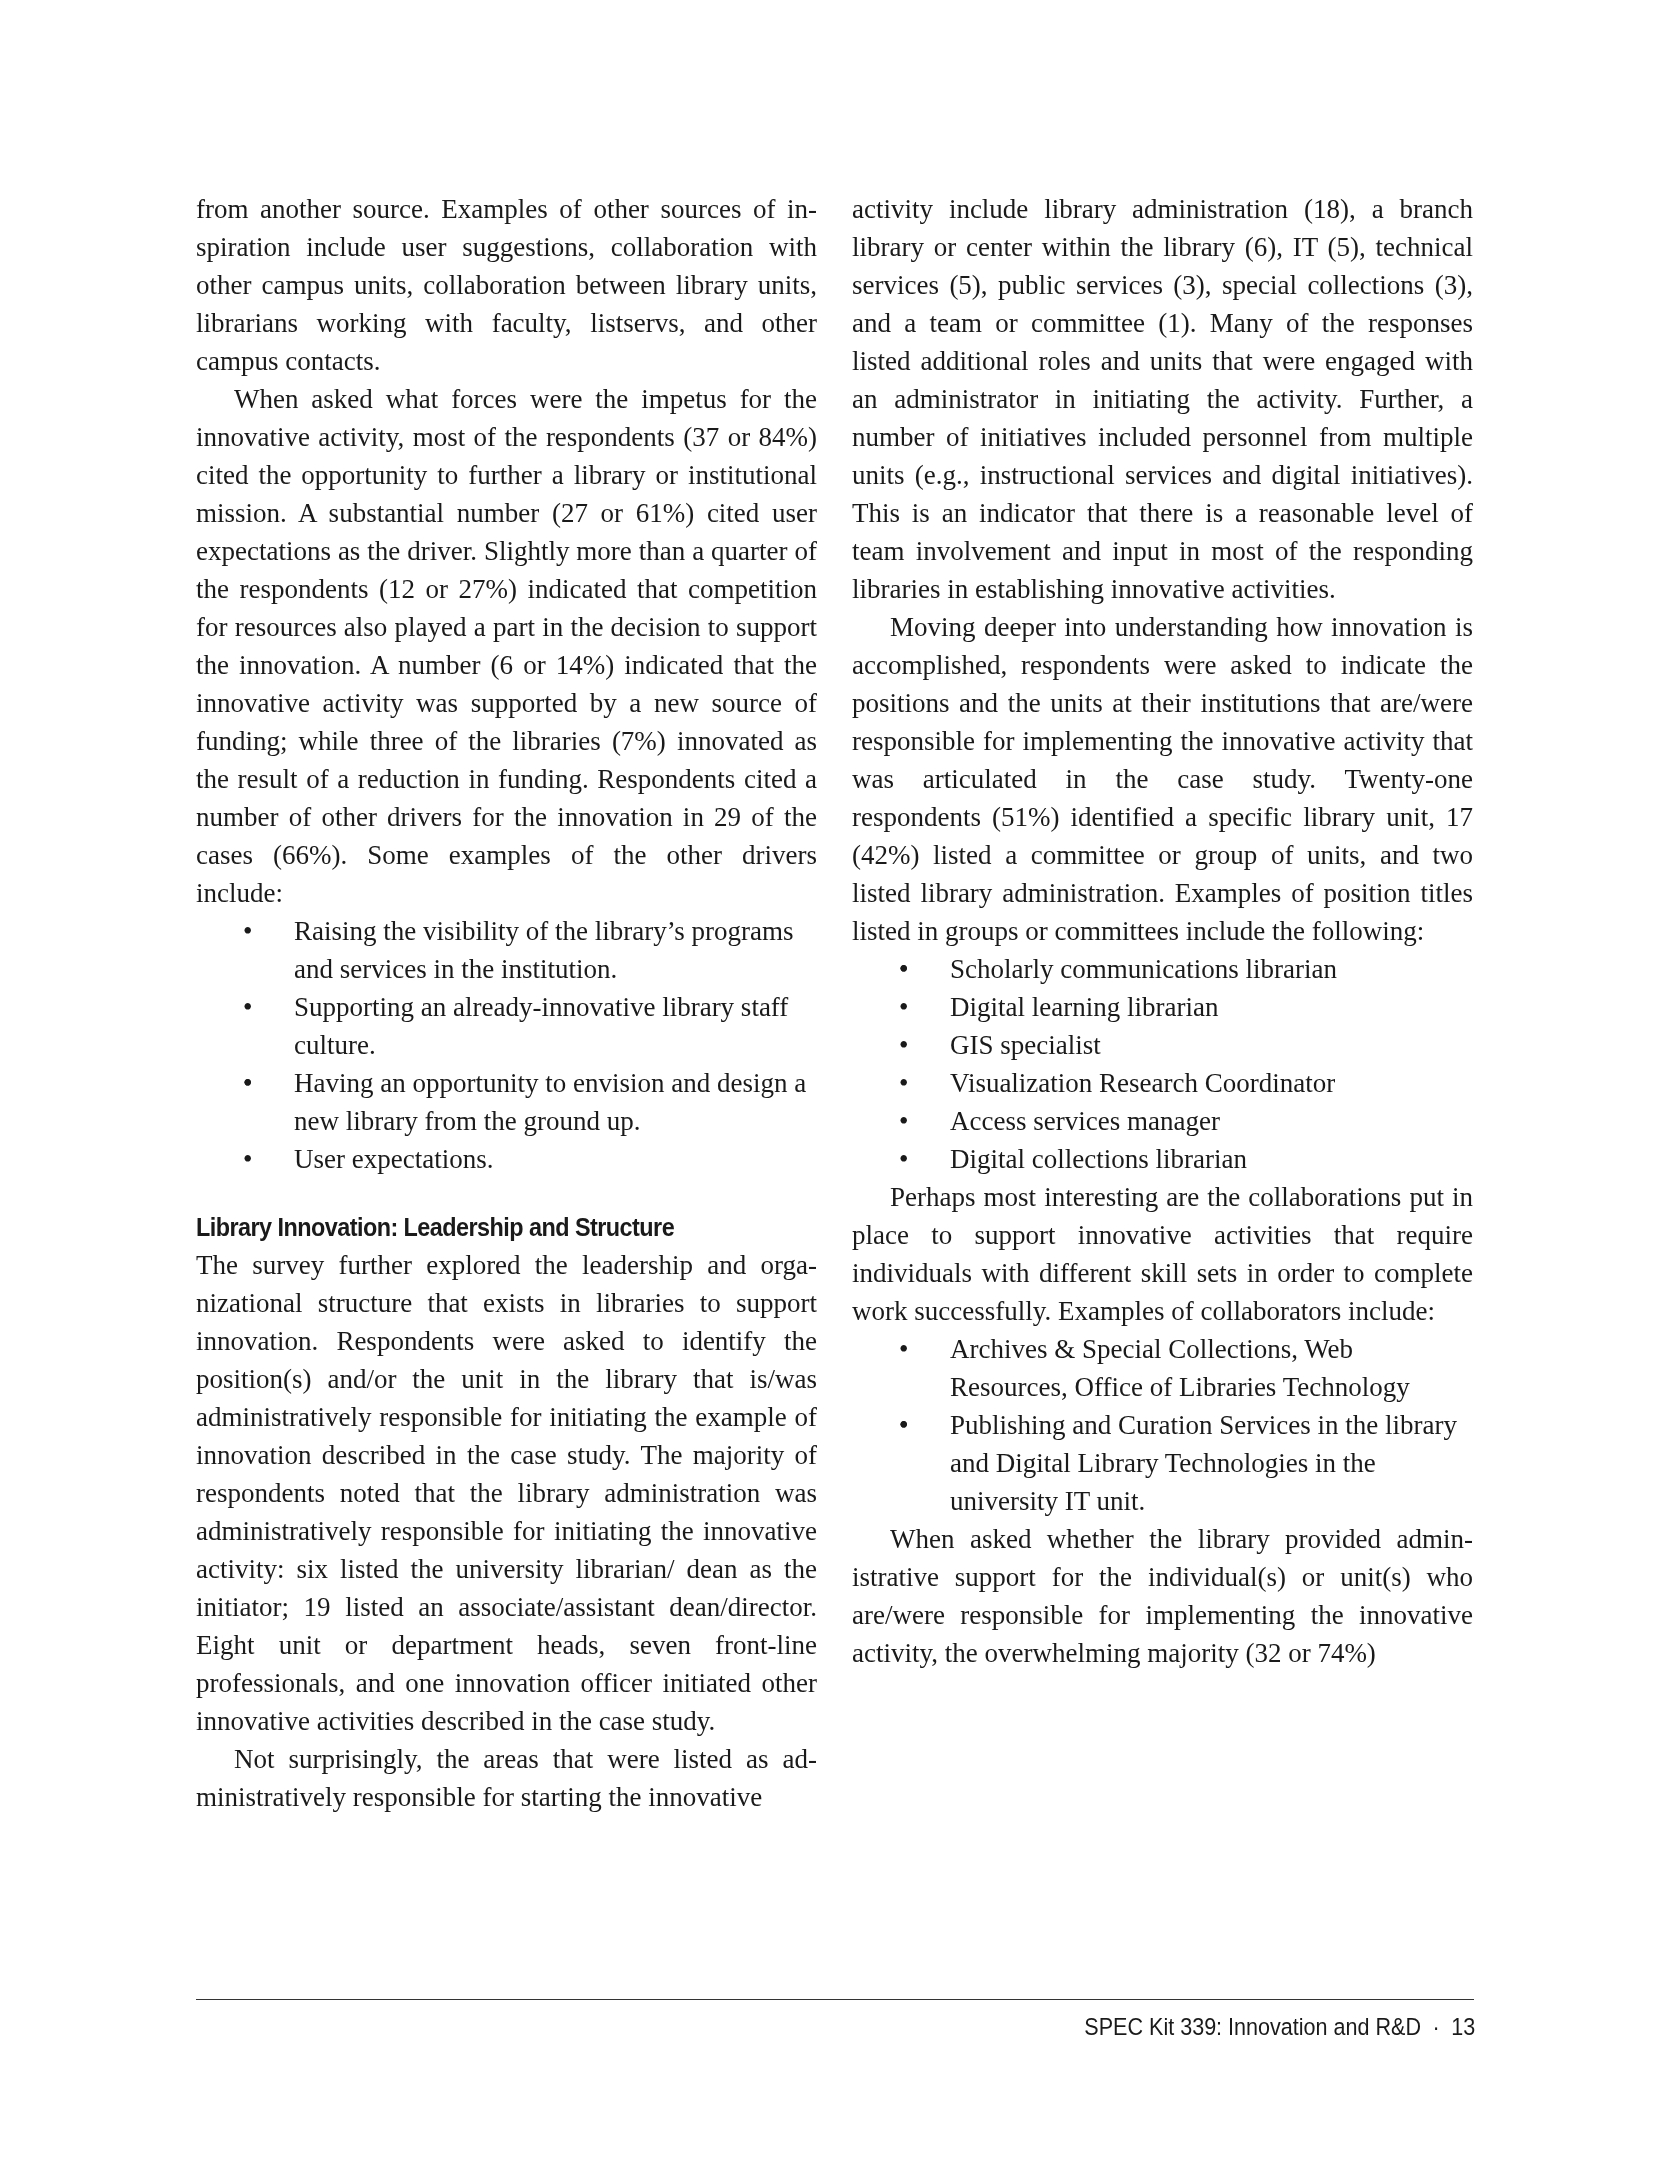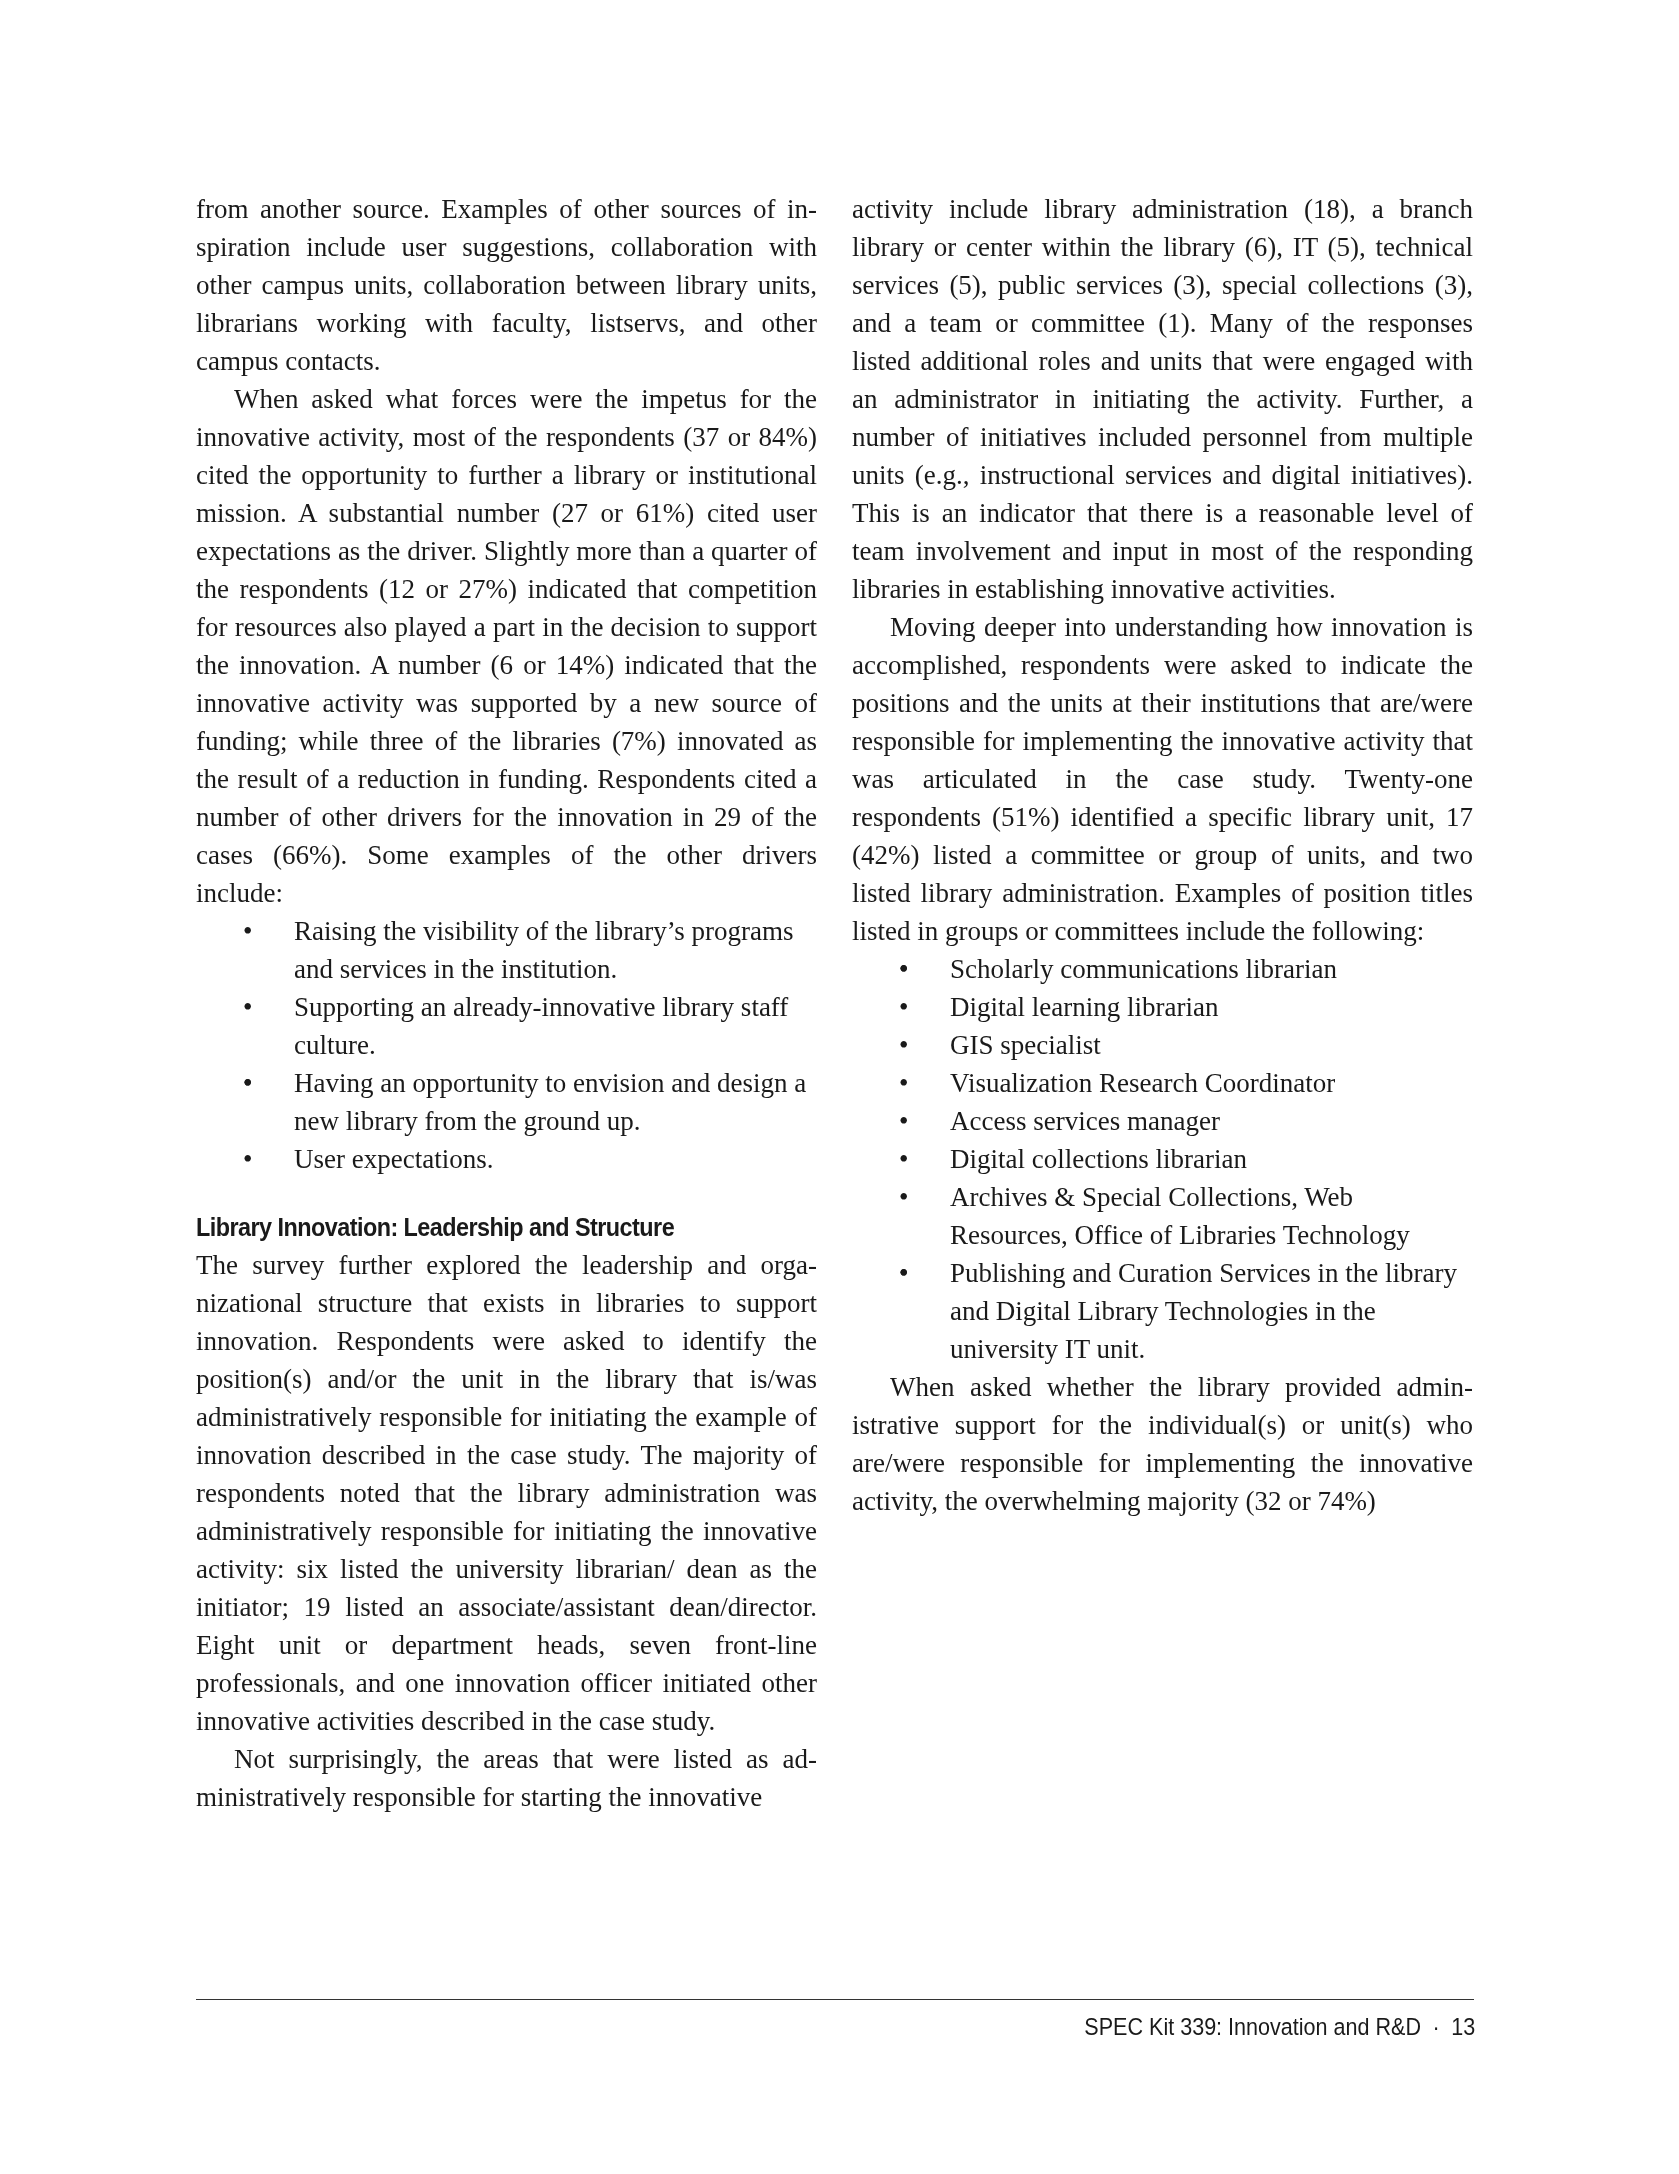--- a/index.html
+++ b/index.html
@@ -66,20 +66,21 @@
   <p class="indent">Moving deeper into understanding how innova­tion is accomplished, respondents were asked to in­dicate the positions and the units at their institutions that are/were responsible for implementing the inno­vative activity that was articulated in the case study. Twenty-one respondents (51%) identified a specific library unit, 17 (42%) listed a committee or group of units, and two listed library administration. Examples of position titles listed in groups or committees in­clude the following:</p>
   <ul class="bullets">
     <li><span class="bullet">•</span></li>
     <li><span class="bullet">•</span><span>Scholarly communications librarian</span></li>
     <li><span class="bullet">•</span><span>Digital learning librarian</span></li>
     <li><span class="bullet">•</span><span>GIS specialist</span></li>
     <li><span class="bullet">•</span><span>Visualization Research Coordinator</span></li>
     <li><span class="bullet">•</span><span>Access services manager</span></li>
     <li><span class="bullet">•</span><span>Digital collections librarian</span></li>
   </ul>
+  <p class="indent">Perhaps most interesting are the collaborations put in place to support innovative activities that re­quire individuals with different skill sets in order to complete work successfully. Examples of collaborators include:</p>
   <ul class="bullets">
     <li><span class="bullet">•</span><span>Archives &amp; Special Collections, Web Resources, Office of Libraries Technology</span></li>
     <li><span class="bullet">•</span></li>
     <li><span class="bullet">•</span><span>Publishing and Curation Services in the library and Digital Library Technologies in the university IT unit.</span></li>
   </ul>
   <p class="indent">When asked whether the library provided admin­istrative support for the individual(s) or unit(s) who are/were responsible for implementing the innova­tive activity, the overwhelming majority (32 or 74%)</p>
 </div>
 
 <div class="footer-rule"></div>
 <div class="footer-text">

